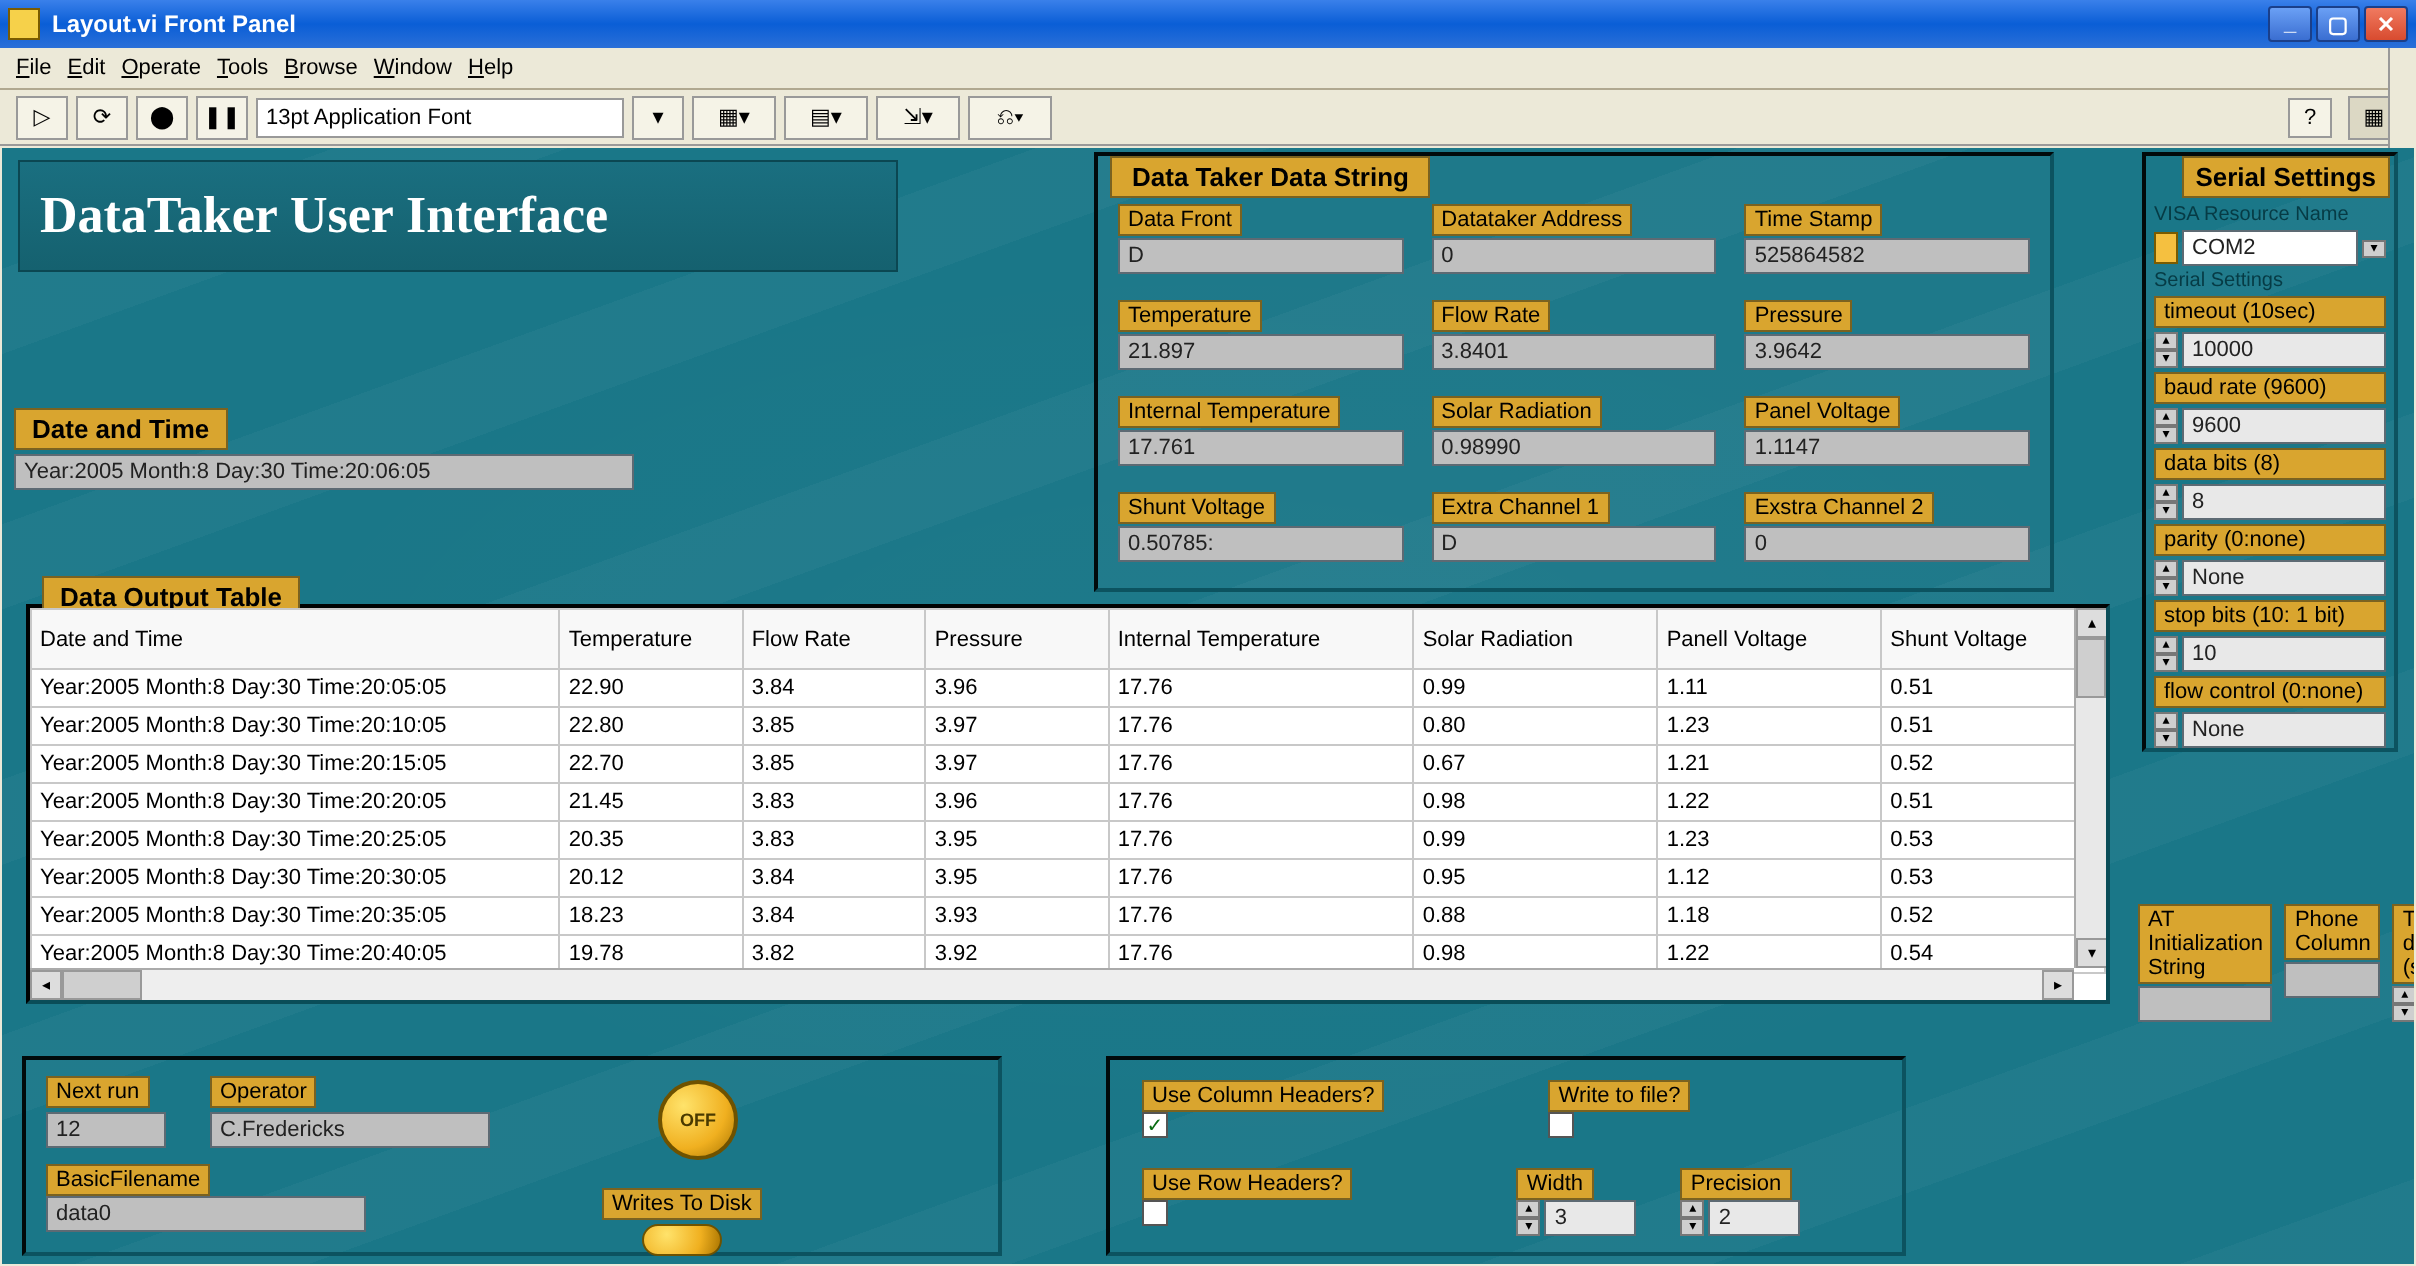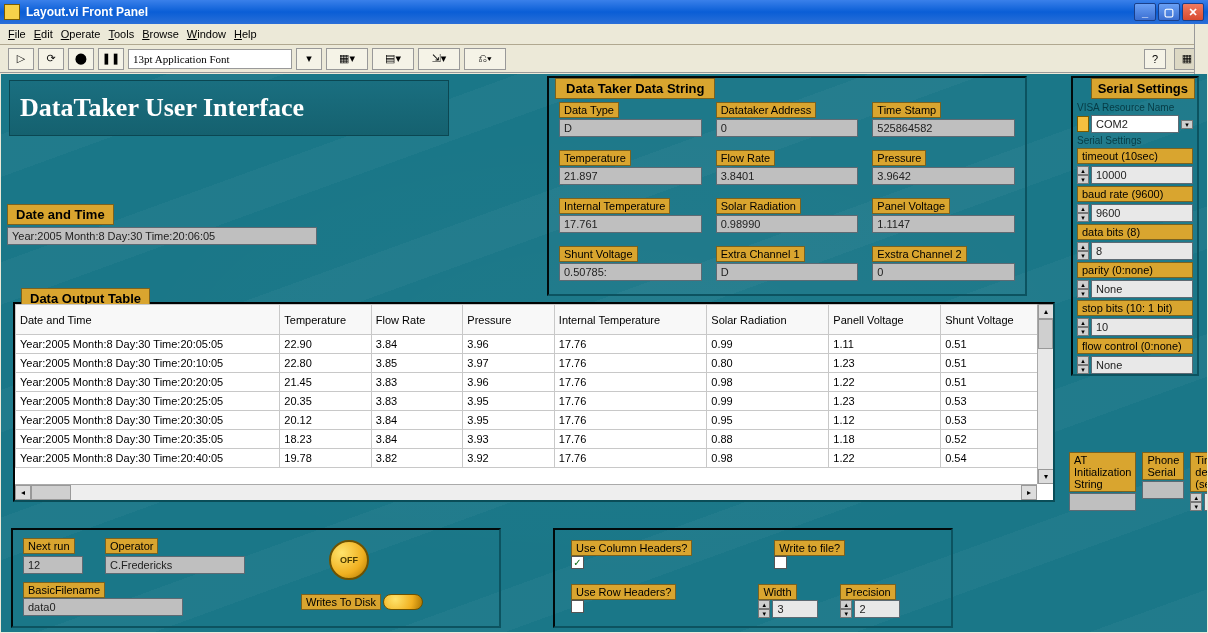--- a/index.html
+++ b/index.html
@@ -19,21 +19,21 @@
   .winbtn.close { background: linear-gradient(#f07a60,#d84b2f); }
 
   
   .menubar { background: #ece9d8; border-bottom: 1px solid #b0a890; padding: 2px 6px; display: flex; gap: 4px; }
   .menuitem { padding: 2px 2px; }
   .menuitem u { text-decoration: underline; }
 
   
   .toolbar { background: #ece9d8; border-bottom: 1px solid #999; height: 28px; display: flex; align-items: center; padding: 0 8px; gap: 4px;}
   .tbtn { width: 26px; height: 22px; border: 1px solid #999; background: #f5f3e7; display:inline-flex; align-items:center; justify-content:center; font-size:11px; }
-  .toolbar .fontbox { height: 20px; width: 164px; border: 1px solid #999; background:#fff; font-size:11px; padding: 0 4px; display:flex; align-items:center;font-family:Liberation Serif, serif; }
+  .toolbar .fontbox { height: 20px; width: 184px; border: 1px solid #999; background:#fff; font-size:11px; padding: 0 4px; display:flex; align-items:center; }
   .toolbar .combo { width: 42px; height: 22px; border: 1px solid #999; background:#f5f3e7; display:inline-flex; align-items:center; justify-content:center;}
   .toolbar .spacer { flex: 1; }
   .helpbtn { width: 22px; height: 20px; border:1px solid #999; background:#f5f3e7; display:inline-flex; align-items:center; justify-content:center; }
   .iconcell { width: 26px; height: 22px; border:1px solid #999; background:#dcd8c4; display:inline-flex; align-items:center; justify-content:center; margin-left:4px;}
 
   
   .panel { position: absolute; left: 1px; right: 1px; top: 74px; bottom: 1px; background: #1a7788;
            background-image: radial-gradient(rgba(255,255,255,0.02) 0%, rgba(0,0,0,0) 60%); overflow:hidden;}
   
   .panel::before { content:""; position:absolute; inset:0; background:
@@ -87,21 +87,21 @@
   .vscroll .track { flex:1; position:relative;}
   .vscroll .thumb { position:absolute; left:0; right:0; top:0; height:30px; background:#cfcfcf; border:1px solid #999;}
 
   
   .blgroup { position:absolute; left: 10px; top: 454px; width: 490px; height: 100px; border: 2px inset #0c5360;}
   .blgroup .row1 { position:absolute; left:10px; top:8px; display:flex; gap: 22px; align-items:flex-start;}
   .blgroup .col .lvfield { width: 110px; margin-top:2px;}
   .offbtn { width: 40px; height: 40px; background: radial-gradient(circle at 30% 30%, #ffe36b, #f0b020 60%, #a97400);
             border-radius: 50%; border: 2px solid #6e5200; display:flex; align-items:center; justify-content:center;
             color:#4a3a00; font-size:9px; font-weight:bold; position:absolute; left: 316px; top: 10px;}
-  .w2disk { position:absolute; left: 288px; top: 64px; display:flex; flex-direction:row; align-items:center; gap:2px;}
+  .w2disk { position:absolute; left: 288px; top: 64px; display:flex; flex-direction:column; align-items:center; gap:2px;}
   .led { width: 40px; height: 16px; border-radius: 8px; background: radial-gradient(circle at 30% 30%, #ffe36b, #f0b020 60%, #a97400); border:1px solid #6e5200;}
 
   
   .bmgroup { position:absolute; left: 552px; top: 454px; width: 400px; height: 100px; border: 2px inset #0c5360;}
   .bmgroup .row { position:absolute; display:flex; gap: 22px; align-items:flex-start;}
   .chk { width:13px; height:13px; background:#fff; border:1px solid #555; display:inline-flex; align-items:center; justify-content:center; font-size:10px; color:#0a6b12;}
 
   
   .brlist { position:absolute; right: 8px; top: 378px; width: 130px; display:flex; flex-direction:row; gap:6px;}
   .brlist .item .lvfield { width:100%; margin-top:1px; }
@@ -154,21 +154,21 @@
   <div class="bigtitle">DataTaker User Interface</div>
 
   <div class="dtgroup">
     <span class="lvlabel">Date and Time</span><br>
     <span class="lvfield dtval">Year:2005 Month:8 Day:30 Time:20:06:05</span>
   </div>
 
   <div class="dsgroup">
     <span class="lvlabel title" style="font-weight:bold; font-size:13px; padding:2px 10px">Data Taker Data String</span>
     <div class="dsgrid">
-      <div class="pair"><span class="lvlabel">Data Type</span>
+      <div class="pair"><span class="lvlabel">Data Front</span>
         <span class="lvfield">D</span></div>
       <div class="pair"><span class="lvlabel">Datataker Address</span>
         <span class="lvfield">0</span></div>
       <div class="pair"><span class="lvlabel">Time Stamp</span>
         <span class="lvfield">525864582</span></div>
 
       <div class="pair"><span class="lvlabel">Temperature</span>
         <span class="lvfield">21.897</span></div>
       <div class="pair"><span class="lvlabel">Flow Rate</span>
         <span class="lvfield">3.8401</span></div>
@@ -299,20 +299,30 @@
               <td>Year:2005 Month:8 Day:30 Time:20:10:05</td>
               <td>22.80</td>
               <td>3.85</td>
               <td>3.97</td>
               <td>17.76</td>
               <td>0.80</td>
               <td>1.23</td>
               <td>0.51</td>
             </tr>
             <tr>
+              <td>Year:2005 Month:8 Day:30 Time:20:15:05</td>
+              <td>22.70</td>
+              <td>3.85</td>
+              <td>3.97</td>
+              <td>17.76</td>
+              <td>0.67</td>
+              <td>1.21</td>
+              <td>0.52</td>
+            </tr>
+            <tr>
               <td>Year:2005 Month:8 Day:30 Time:20:20:05</td>
               <td>21.45</td>
               <td>3.83</td>
               <td>3.96</td>
               <td>17.76</td>
               <td>0.98</td>
               <td>1.22</td>
               <td>0.51</td>
             </tr>
             <tr>
@@ -432,21 +442,21 @@
             </span>
             <span class="lvfield">2</span>
           </div>
       </div>
     </div>
   </div>
 
   <div class="brlist">
     <div class="item"><span class="lvlabel">AT Initialization String</span>
       <span class="lvfield"></span></div>
-    <div class="item"><span class="lvlabel">Phone Serial</span>
+    <div class="item"><span class="lvlabel">Phone Column</span>
       <span class="lvfield"></span></div>
     <div class="item"><span class="lvlabel">Time delay (sec)</span>
       <div class="spin">
           <span class="arrows">
             <span class="arrow">▴</span>
             <span class="arrow">▾</span>
           </span>
           <span class="lvfield">5</span>
         </div></div>
     <div class="item"><span class="lvlabel">+++ATH Hangup</span>

